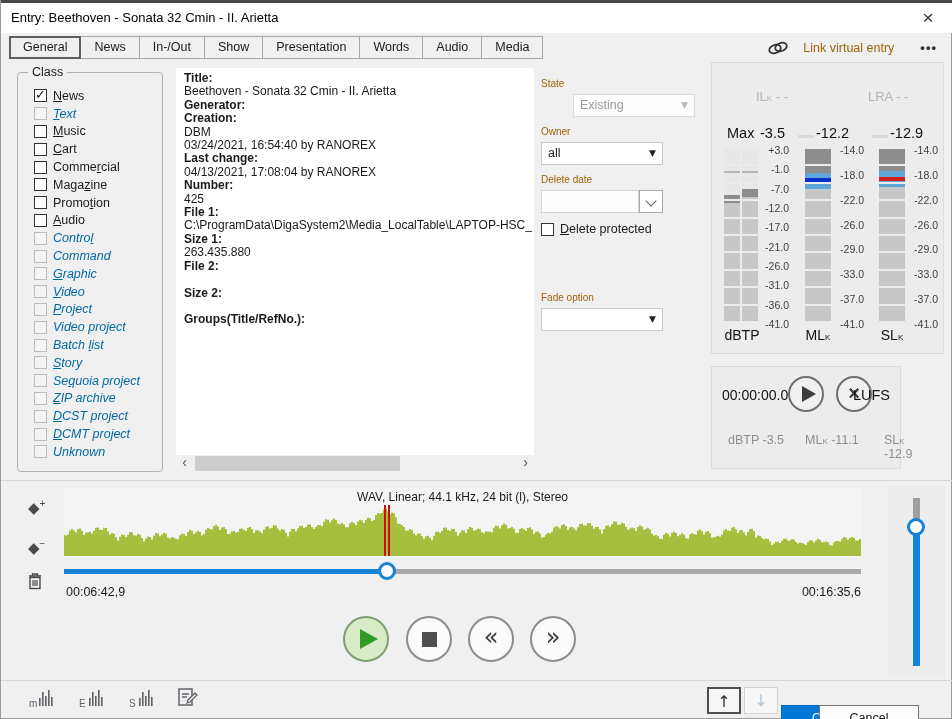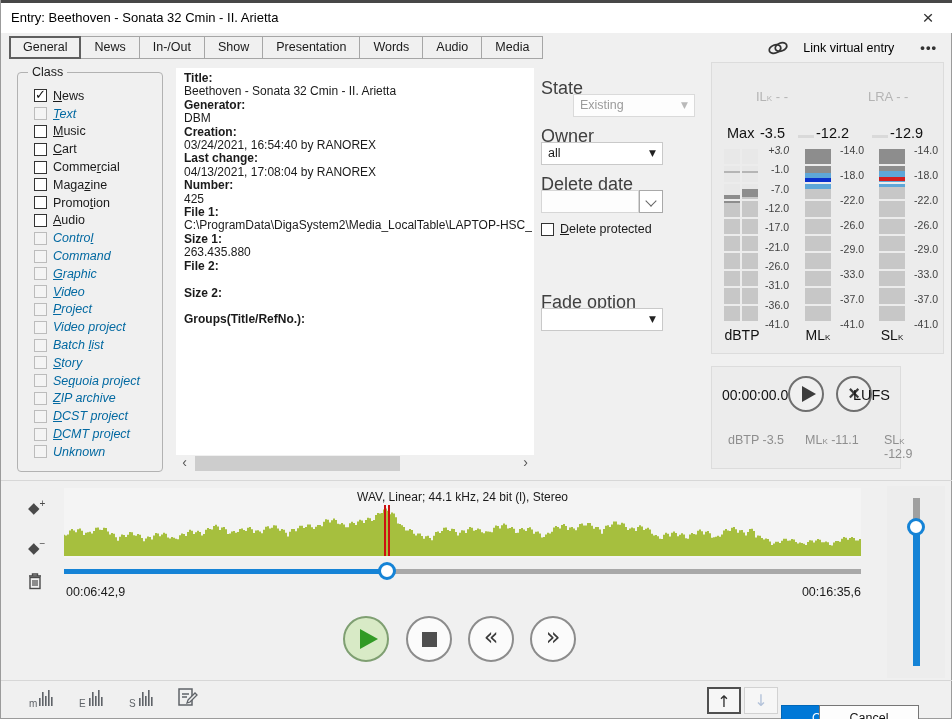--- a/index.html
+++ b/index.html
@@ -12,21 +12,21 @@
   .titlebar .title { position:absolute; left:10px; top:7px; font-size:13px; color:#000; }
   .close-btn { position:absolute; right:12px; top:3px; width:26px; height:24px; text-align:center;
                font-size:19px; line-height:23px; color:#333; cursor:pointer; }
   
   .tabbar { position:absolute; left:8px; top:36px; height:23px; display:flex; }
   .tab { height:23px; padding:0 13px; font-size:12.5px; line-height:21px; background:#f0f0f0;
          border:1px solid #a6a6a6; border-left:none; color:#1a1a1a; }
   .tab:first-child { border-left:1px solid #a6a6a6; }
   .tab.selected { border:1px solid #5f5f5f; box-shadow:inset 0 0 0 1px #5f5f5f; position:relative; }
   .actions { position:absolute; right:14px; top:36px; height:23px; display:flex; align-items:center; }
-  .link-entry { display:flex; align-items:center; font-size:12.5px; color:#000000;gap:6px; }
+  .link-entry { display:flex; align-items:center; font-size:12.5px; color:#a16207;gap:6px; }
   .more-dots { margin-left:26px; font-size:13px; letter-spacing:1px; color:#333; font-weight:bold; }
   
   .groupbox { position:absolute; left:16px; top:72px; width:146px; height:400px;
               border:1px solid #b2b2b2; border-radius:4px; }
   .groupbox .legend { position:absolute; left:10px; top:-8px; background:#f0f0f0; padding:0 4px; font-size:12.5px; }
   .classlist { position:absolute; left:0; top:14px; width:100%; }
   .classrow { display:flex; align-items:center; height:17.8px; padding-left:16px; font-size:12.5px; }
   .cb { width:13px; height:13px; border:1px solid #333; background:#fff; margin-right:6px; position:relative; flex:none; }
   .cb.disabled { border-color:#bcbcbc; background:#f4f4f4; }
   .cb.checked::after { content:"✓"; position:absolute; left:0px; top:-3px; font-size:13px; font-weight:bold; color:#111; }
@@ -34,21 +34,21 @@
   .classrow u, .fieldchk u, .info-line u { text-decoration:underline; }
   
   .infopanel { position:absolute; left:175px; top:68px; width:358px; height:404px; background:#fff; }
   .infolines { position:absolute; left:8px; top:4px; right:2px; }
   .info-line { font-size:12px; line-height:13.4px; white-space:nowrap; overflow:hidden; }
   .info-line.bold { font-weight:bold; }
   .hscroll { position:absolute; left:0; right:0; bottom:0; height:17px; background:#f0f0f0; }
   .hs-arrow { position:absolute; top:0; width:17px; height:17px; font-size:14px; line-height:15px; text-align:center; color:#555; }
   .hs-thumb { position:absolute; left:19px; top:1px; width:205px; height:15px; background:#cdcdcd; }
   
-  .lbl { position:absolute; font-size:18px; color:#404040; }
+  .lbl { position:absolute; font-size:10px; color:#a16207; }
   .combo { position:absolute; width:122px; height:23px; background:#fff; border:1px solid #c9c9c9;
            font-size:12.5px; line-height:21px; padding:0 6px; }
   .combo .arr { position:absolute; right:6px; top:0px; font-size:9px; color:#222;
                 font-family:"DejaVu Sans",sans-serif; line-height:21px; }
   .combo.disabled { color:#9b9b9b; border-color:#dadada; background:#fdfdfd;margin-left:32px; }
   .combo.disabled .arr { color:#b9b9b9; }
   .datecombo { position:absolute; width:122px; height:23px; }
   .datefield { position:absolute; left:0; top:0; width:98px; height:23px; background:#fdfdfd; border:1px solid #d6d6d6; }
   .datebtn { position:absolute; right:0; top:0; width:24px; height:23px; background:#fff; border:1px solid #a9a9a9; }
   .datebtn::after { content:""; position:absolute; left:7px; top:6px; width:7px; height:7px;
@@ -229,22 +229,22 @@
           <span>Unknown</span>
         </div>
       </div>
   </div>
 
   <div class="infopanel">
     <div class="infolines">
         <div class="info-line bold">Title:</div>
         <div class="info-line">Beethoven - Sonata 32 Cmin - II. Arietta</div>
         <div class="info-line bold">Generator:</div>
+        <div class="info-line bold">Creation:</div>
         <div class="info-line">DBM</div>
-        <div class="info-line bold">Creation:</div>
         <div class="info-line">03/24/2021, 16:54:40 by RANOREX</div>
         <div class="info-line bold">Last change:</div>
         <div class="info-line">04/13/2021, 17:08:04 by RANOREX</div>
         <div class="info-line bold">Number:</div>
         <div class="info-line">425</div>
         <div class="info-line bold">File 1:</div>
         <div class="info-line">C:\ProgramData\DigaSystem2\Media_LocalTable\LAPTOP-HSC_565106</div>
         <div class="info-line bold">Size 1:</div>
         <div class="info-line">263.435.880</div>
         <div class="info-line bold">File 2:</div>
@@ -311,21 +311,21 @@
       <div class="stripes"></div>
     </div>
     <div class="meterbar" style="left:30px; width:16px">
       <div class="zone" style="top:0; height:40px; background:#e8e8e8"></div>
       <div class="zone" style="top:40px; height:8px; background:#8d8d8d"></div>
       <div class="zone" style="top:48px; height:126px; background:#c7c7c7"></div>
       <div class="zone" style="top:22px; height:2px; background:#b5b5b5"></div>
       <div class="stripes"></div>
     </div>
     <div class="tickcol" style="left:47px; width:30px" id="dbtp-ticks">
-        <div class="tick" style="top: -5px; font-style: italic;">+3.0</div>
+        <div class="tick" style="top: -5px;">+3.0</div>
         <div class="tick" style="top: 14.3333px;">-1.0</div>
         <div class="tick" style="top: 33.6667px;">-7.0</div>
         <div class="tick" style="top: 53px;">-12.0</div>
         <div class="tick" style="top: 72.3333px;">-17.0</div>
         <div class="tick" style="top: 91.6667px;">-21.0</div>
         <div class="tick" style="top: 111px;">-26.0</div>
         <div class="tick" style="top: 130.333px;">-31.0</div>
         <div class="tick" style="top: 149.667px;">-36.0</div>
         <div class="tick" style="top: 169px;">-41.0</div>
       </div>

